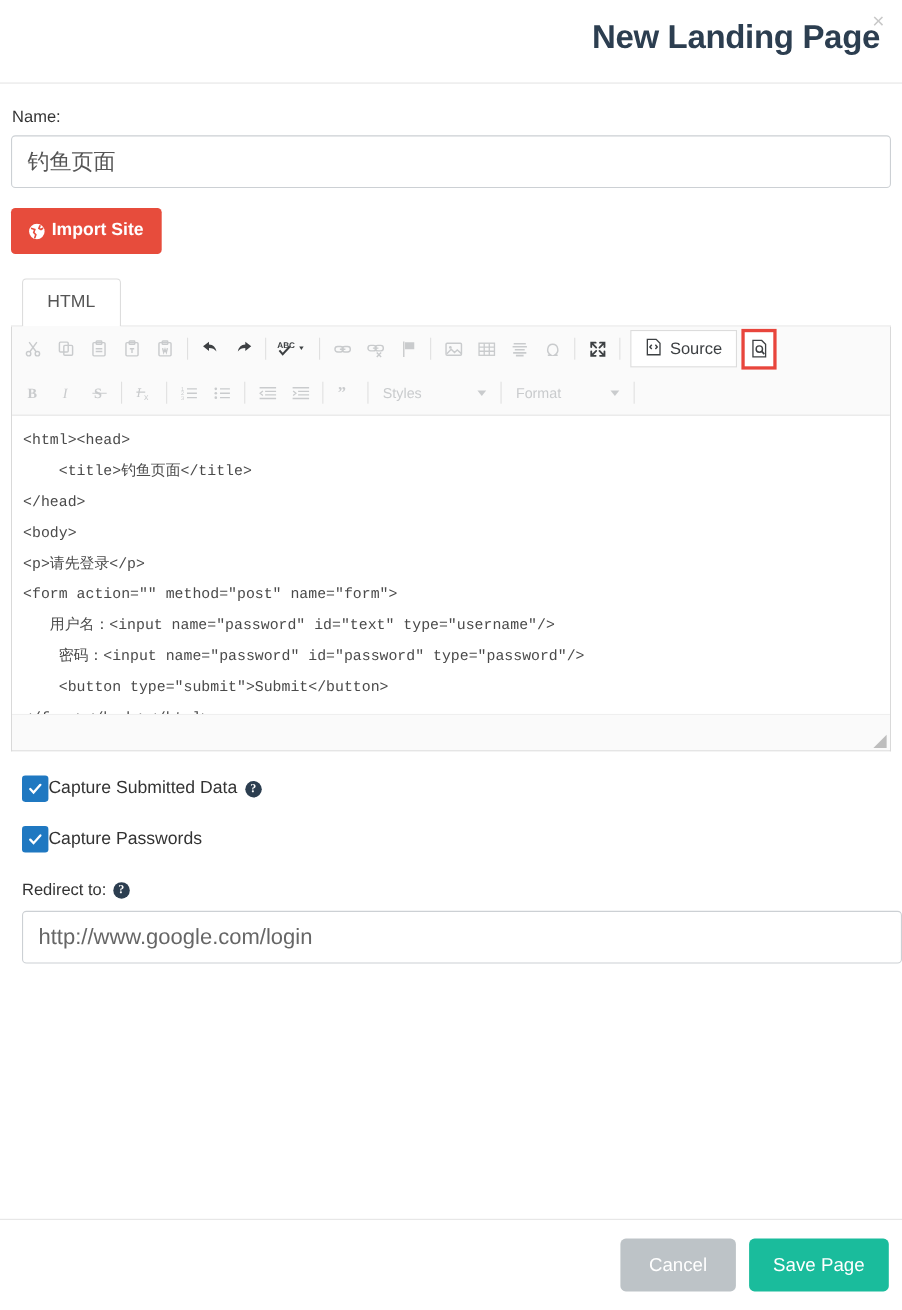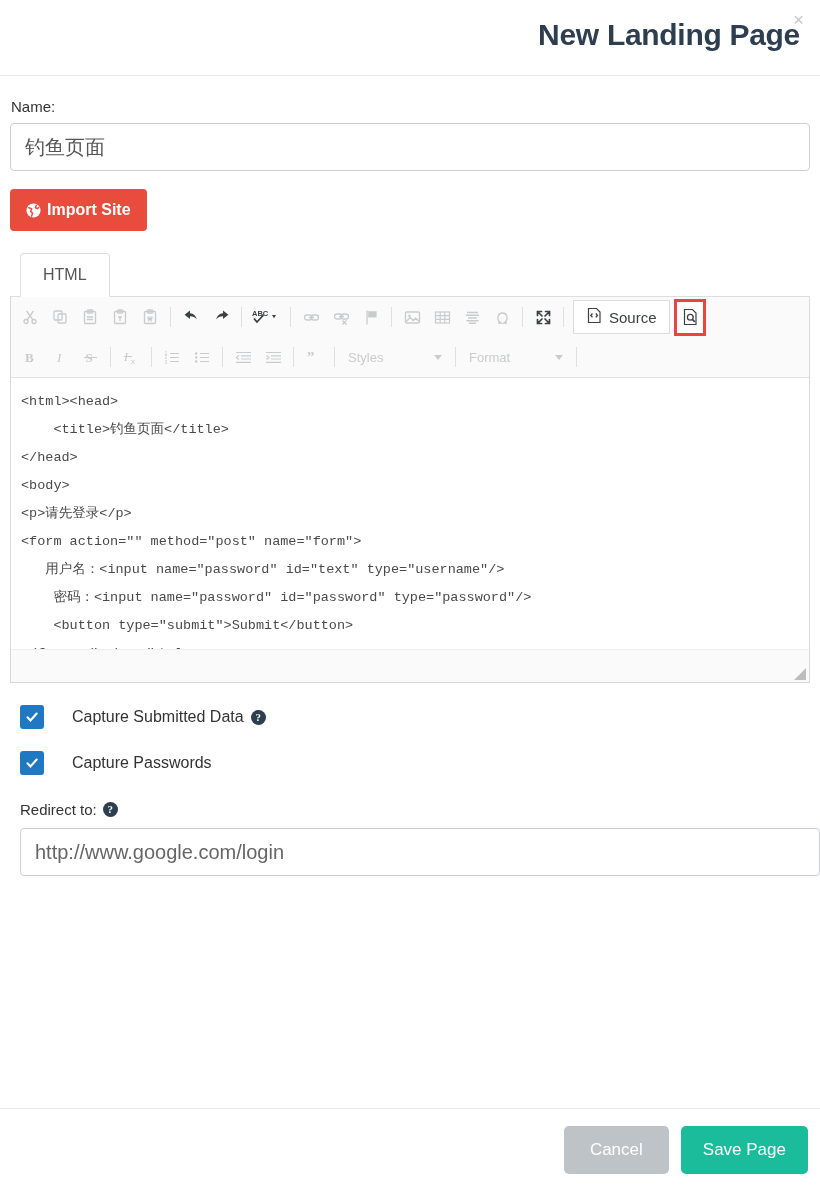--- a/index.html
+++ b/index.html
@@ -199,21 +199,21 @@
     position: absolute; right: 3px; bottom: 2px;
     width: 0; height: 0;
     border-left: 12px solid transparent;
     border-bottom: 12px solid #bdbdbd;
   }
 
   
   .check-row {
     display: flex;
     align-items: center;
-    gap: 28px;
+    gap: 0;
     margin: 22px 0 0 10px;
   }
   .cbox {
     width: 24px; height: 24px;
     background: #1f78c1;
     border-radius: 3px;
     display:flex; align-items:center; justify-content:center;
     cursor: pointer;
     flex: none;
   }

